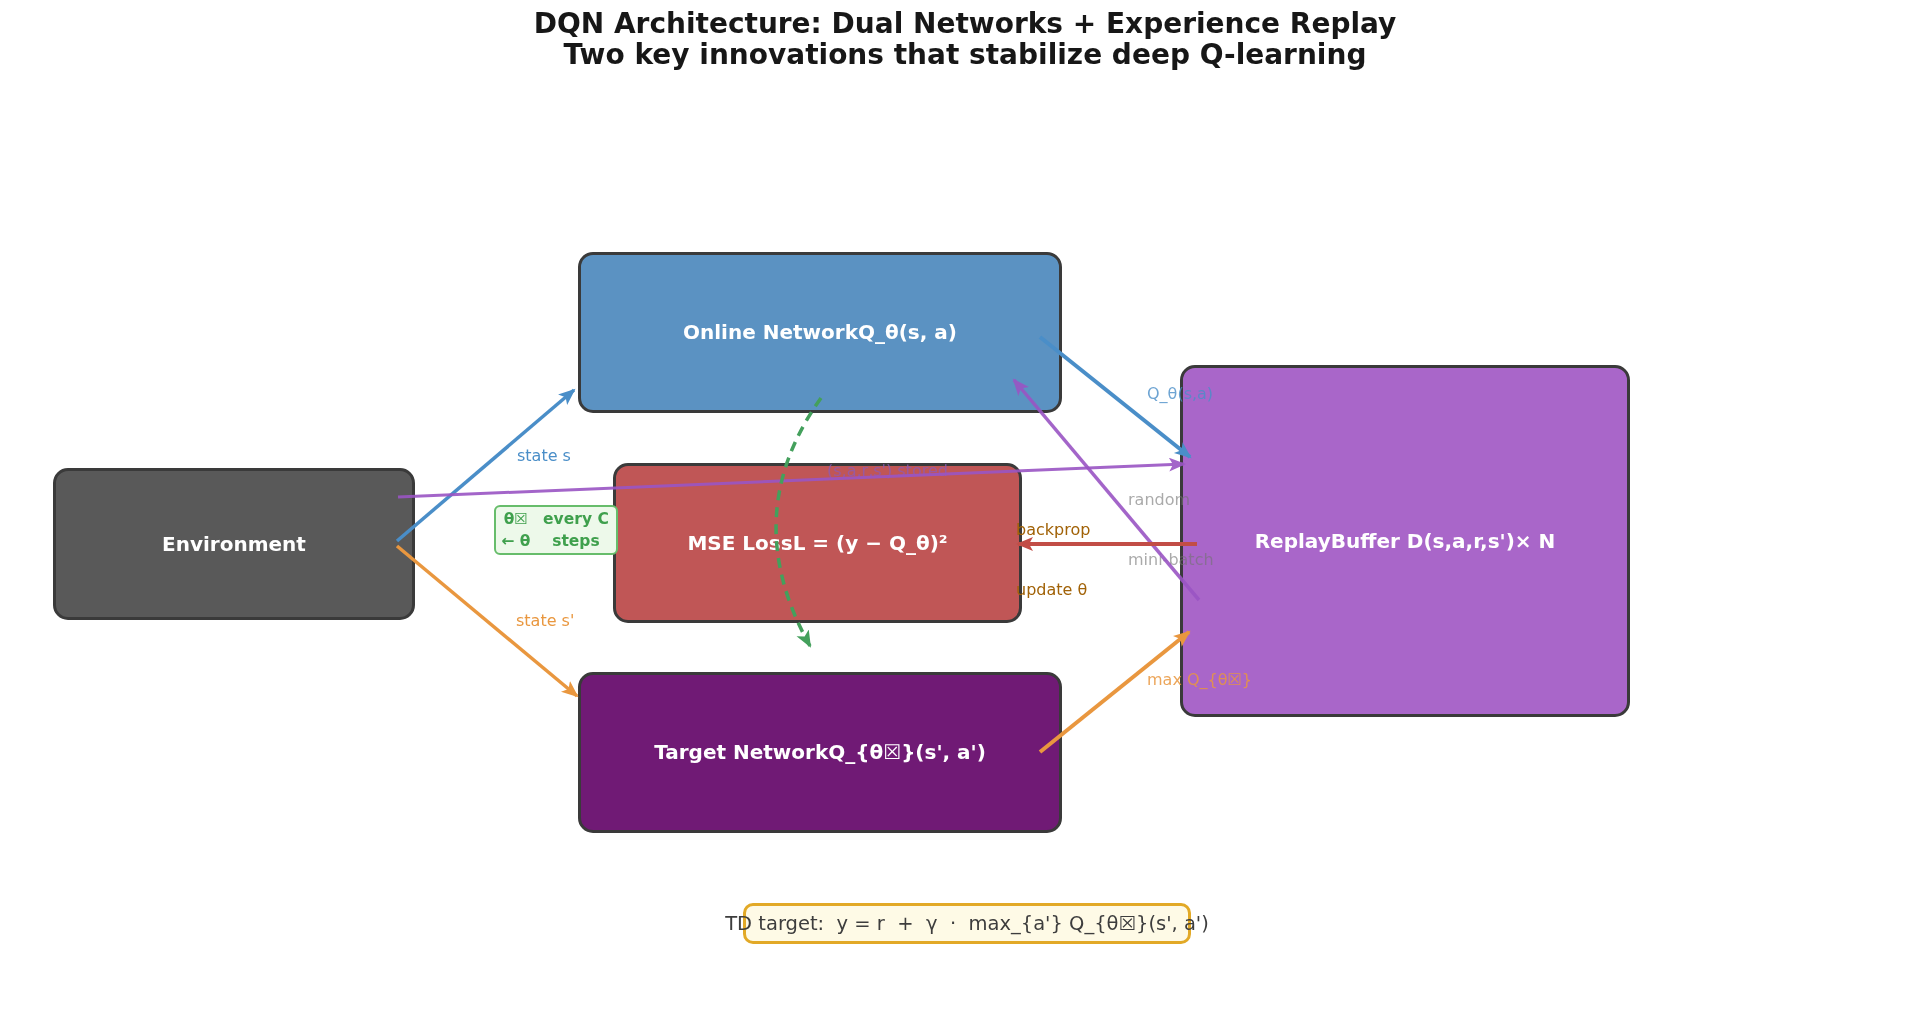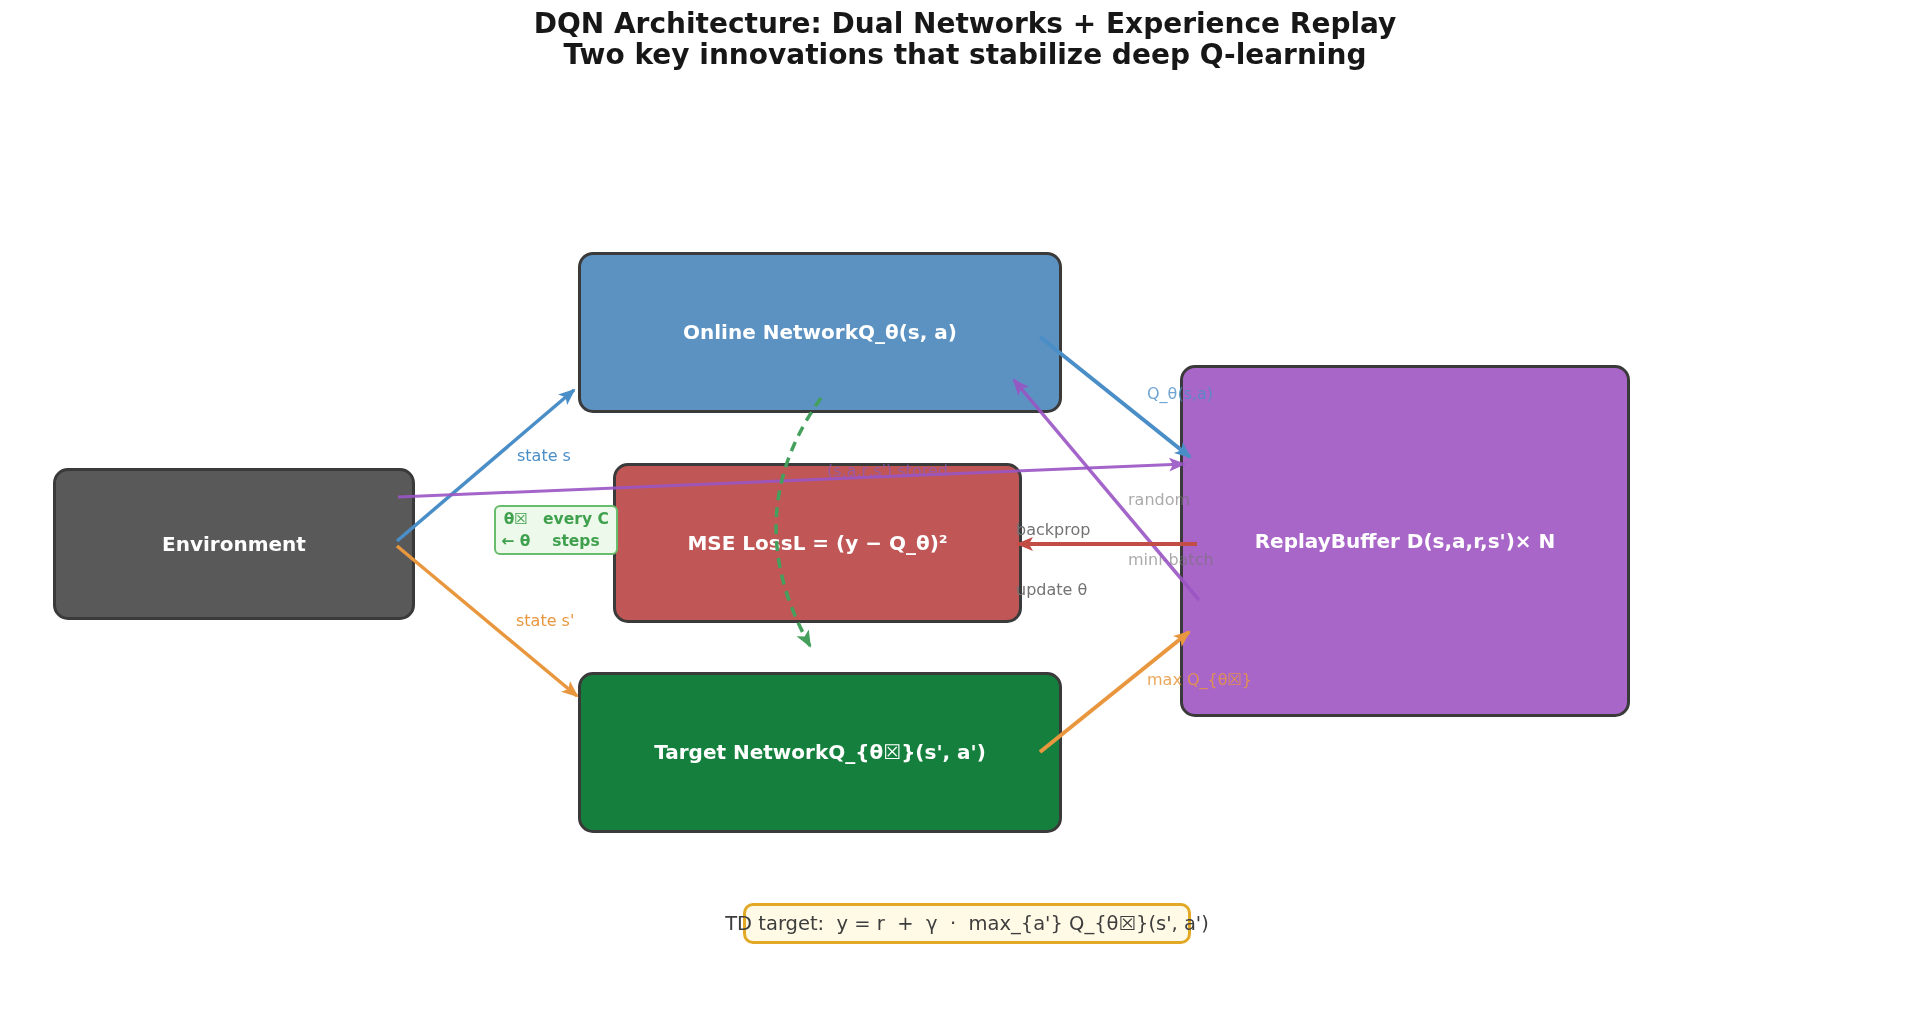--- a/index.html
+++ b/index.html
@@ -18,21 +18,21 @@
   .node{
     position:absolute;
     border:3px solid #3a3a3a;border-radius:15px;
     display:flex;flex-direction:row;align-items:center;justify-content:center;
     color:#ffffff;font-weight:bold;font-size:20px;line-height:27px;
     text-align:center;box-sizing:border-box;
   }
   .node-environment{left:53px;top:468px;width:362px;height:152px;background:#595959;}
   .node-online{left:578px;top:252px;width:484px;height:161px;background:#5b92c2;}
   .node-mse{left:613px;top:463px;width:409px;height:160px;background:#c05656;}
-  .node-target{left:578px;top:672px;width:484px;height:161px;background:#15803d;}
+  .node-target{left:578px;top:672px;width:484px;height:161px;background:#701a75;}
   .node-replay{left:1180px;top:365px;width:450px;height:352px;background:#a966c9;}
   .callout{
     position:absolute;left:494px;top:505px;width:124px;height:50px;
     background:#edf9ea;border:2px solid #67bd6b;border-radius:6px;
     color:#3fa04d;font-weight:bold;font-size:15.5px;line-height:22px;
     display:flex;flex-direction:row;align-items:center;justify-content:center;
     text-align:center;box-sizing:border-box;
   }
   .formula-box{
     position:absolute;left:743px;top:903px;width:448px;height:41px;
@@ -41,21 +41,21 @@
     display:flex;align-items:center;justify-content:center;
     white-space:pre;box-sizing:border-box;text-align:center;
   }
   .lbl{
     position:absolute;font-size:16px;line-height:20px;white-space:pre;
   }
   .lbl-state-s{left:517px;top:446px;color:#4a8ec8;}
   .lbl-state-sp{left:516px;top:611px;color:#e9973f;}
   .lbl-q{left:1147px;top:384px;color:#4a8ec8;opacity:.8;}
   .lbl-random{left:1128px;top:450px;color:#737373;opacity:.6;}
-  .lbl-backprop{left:1016px;top:480px;color:#737373;}
+  .lbl-backprop{left:1016px;top:480px;color:#a16207;}
   .lbl-stored{left:827px;top:461px;color:#8d5bb8;opacity:.75;}
   .lbl-maxq{left:1147px;top:670px;color:#e9973f;opacity:.85;}
   svg.arrows{position:absolute;left:0;top:0;pointer-events:none;}
 </style>
 </head>
 <body>
 
 <div id="canvas">
 
   <div class="title">

